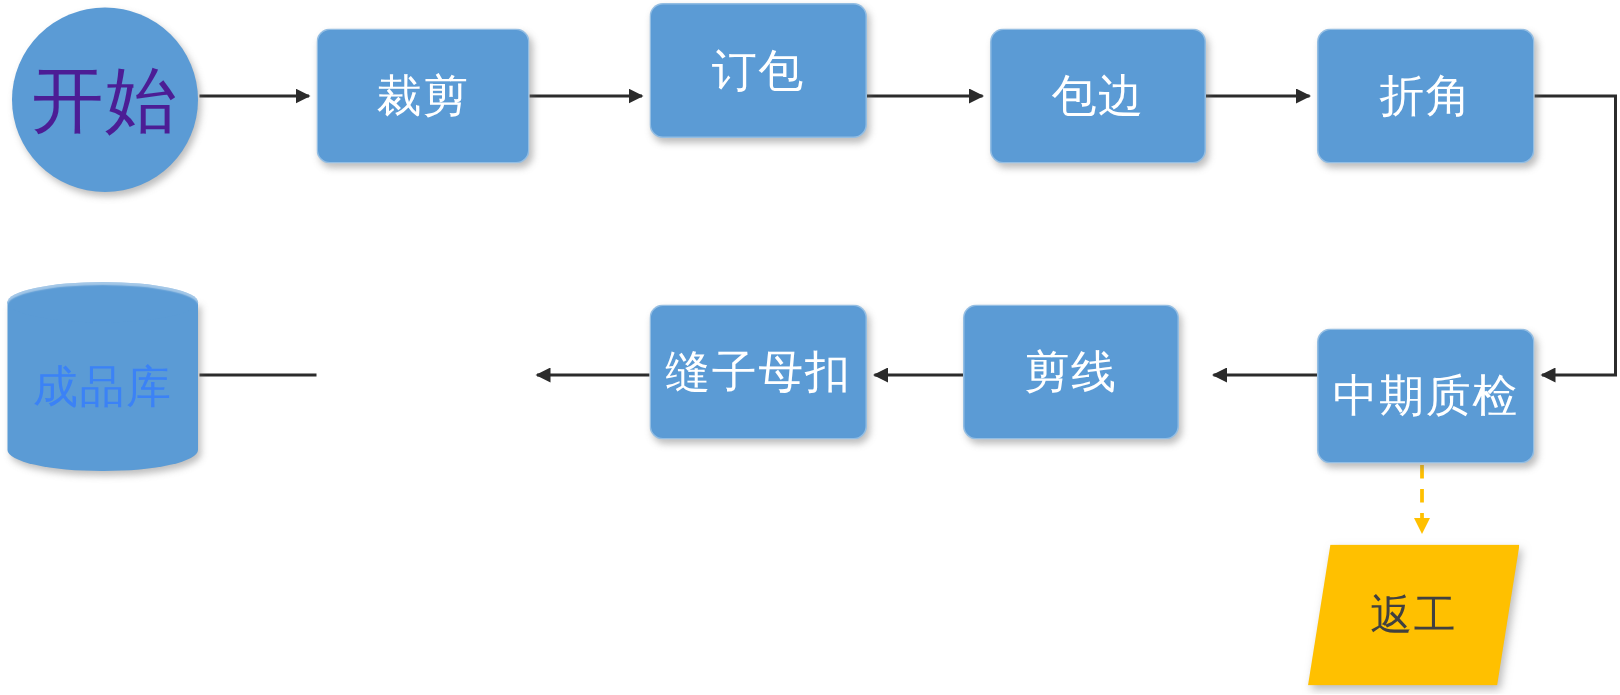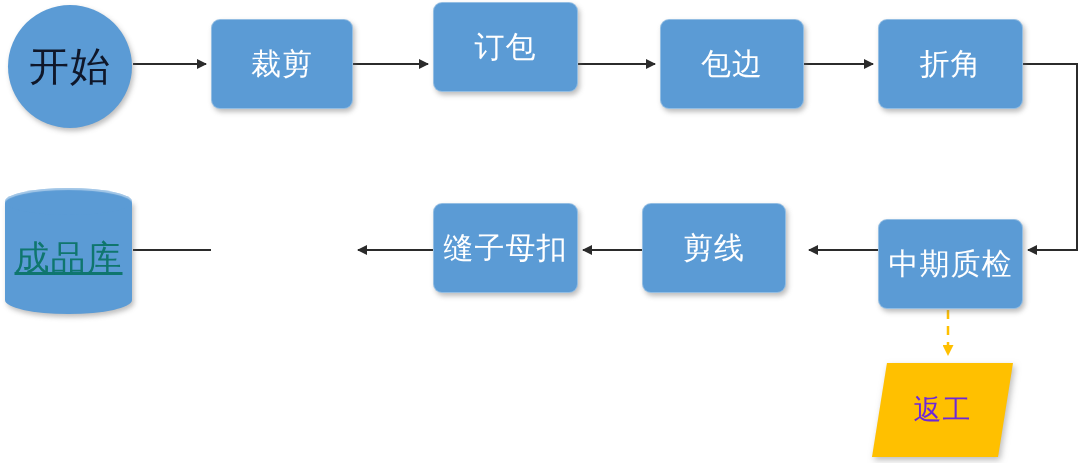--- a/index.html
+++ b/index.html
@@ -34,22 +34,22 @@
     border-radius: 9px;
     border: 1px solid rgba(255,255,255,0.35);
     color: #ffffff;
     font-size: 30px;
     letter-spacing: 1px;
     box-shadow: 2px 3px 5px rgba(110,110,110,0.45);
   }
   .circle {
     background: #5B9BD5;
     border-radius: 50%;
-    color: #0f172a;
-    font-size: 40px;
+    color: #4c1d95;
+    font-size: 48px;
     letter-spacing: 1px;
     box-shadow: 2px 3px 5px rgba(110,110,110,0.45);
   }
   .cylinder {
     position: absolute;
   }
   .cyl-body {
     position: absolute;
     left: 0; right: 0;
     top: 13px; bottom: 0;
@@ -65,38 +65,37 @@
     background: #5B9BD5;
     border-radius: 50%;
     box-shadow: inset 0 2px 1px rgba(255,255,255,0.45);
   }
   .cyl-label {
     position: absolute;
     left: 0; right: 0; top: 14px; bottom: 0;
     display: flex;
     align-items: center;
     justify-content: center;
-    color: #0f766e;
-    font-size: 35px;
+    color: #3b82f6;
+    font-size: 30px;
     letter-spacing: 1px;
-    text-decoration: underline;
   }
   .para-wrap {
     position: absolute;
     filter: drop-shadow(2px 3px 3px rgba(120,120,120,0.5));
   }
   .para {
     width: 100%;
     height: 100%;
     background: #FFC000;
     clip-path: polygon(10.6% 0, 100% 0, 89.4% 100%, 0 100%);
     display: flex;
     align-items: center;
     justify-content: center;
-    color: #6d28d9;
+    color: #404040;
     font-size: 28px;
     letter-spacing: 1px;
   }
 </style>
 </head>
 <body>
 
 <div class="canvas">
 
   <svg class="connectors" viewBox="0 0 1080 463" xmlns="http://www.w3.org/2000/svg">

